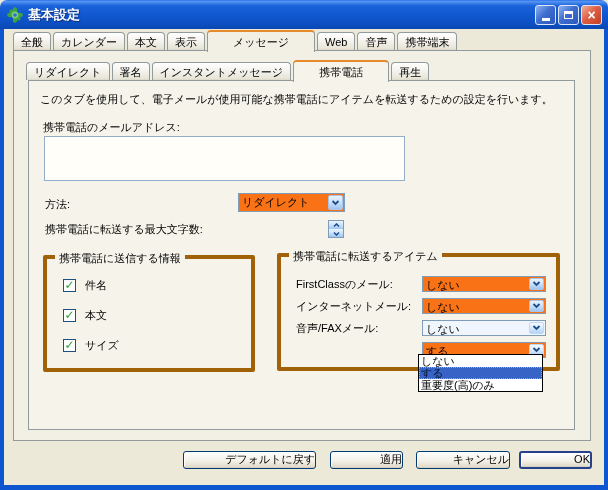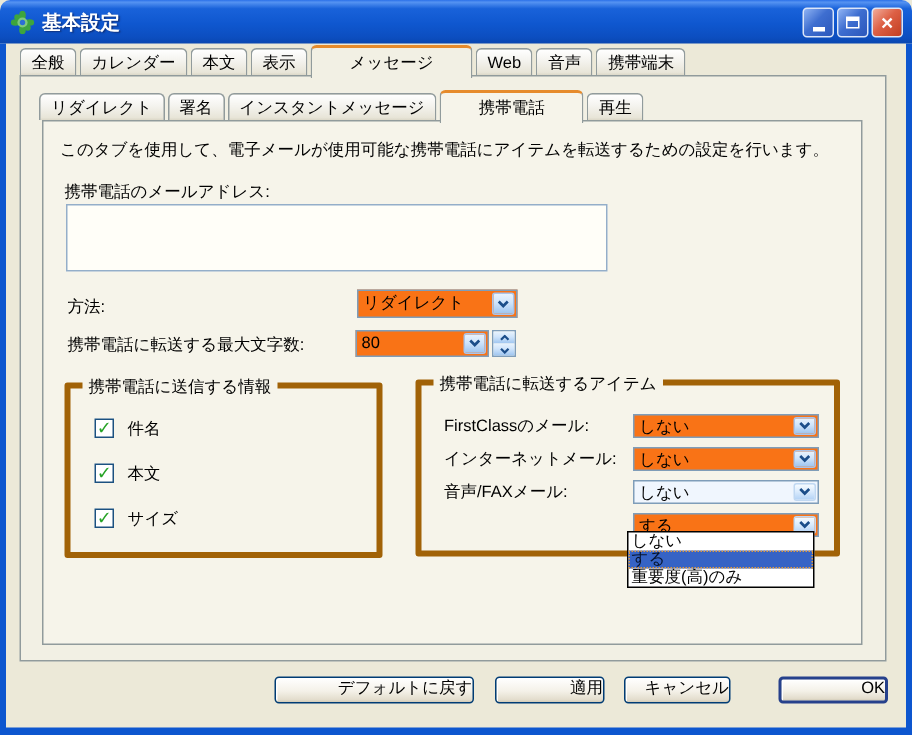--- a/index.html
+++ b/index.html
@@ -151,28 +151,20 @@
   <div class="combo abs" style="left:238px;top:193px;width:107px;height:19px;">
     <span class="combo-text">リダイレクト</span>
     <span class="combo-btn">
       <svg class="chev" width="9" height="6" viewBox="0 0 9 6">
           <path d="M1.5 1 L4.5 4 L7.5 1" fill="none" stroke="#1c4e8a" stroke-width="1.8"></path>
         </svg>
     </span>
   </div>
 
   <div class="abs" style="left:45px;top:222px;">携帯電話に転送する最大文字数:</div>
-  <div class="combo abs" style="left:237px;top:220px;width:89px;height:18px;">
-    <span class="combo-text">80</span>
-    <span class="combo-btn">
-      <svg class="chev" width="9" height="6" viewBox="0 0 9 6">
-          <path d="M1.5 1 L4.5 4 L7.5 1" fill="none" stroke="#1c4e8a" stroke-width="1.8"></path>
-        </svg>
-    </span>
-  </div>
   <div class="spinner">
     <span class="spin-half">
       <svg width="7" height="5" viewBox="0 0 7 5">
           <path d="M1 3.5 L3.5 1 L6 3.5" fill="none" stroke="#1c4e8a" stroke-width="1.5"></path>
         </svg>
     </span>
     <span class="spin-half">
       <svg width="7" height="5" viewBox="0 0 7 5">
           <path d="M1 1.5 L3.5 4 L6 1.5" fill="none" stroke="#1c4e8a" stroke-width="1.5"></path>
         </svg>
@@ -247,16 +239,16 @@
   </div>
 
   <div class="droplist">
     <div class="dropitem">しない</div>
     <div class="dropitem selected">する</div>
     <div class="dropitem">重要度(高)のみ</div>
   </div>
 
   <div class="btn" style="left:183px;width:133px;">デフォルトに戻す</div>
   <div class="btn" style="left:330px;width:73px;">適用</div>
-  <div class="btn" style="left:416px;width:71px;">キャンセル</div>
+  <div class="btn" style="left:416px;width:94px;">キャンセル</div>
   <div class="btn default" style="left:519px;width:73px;">OK</div>
 
 </div>
 
 </body></html>

